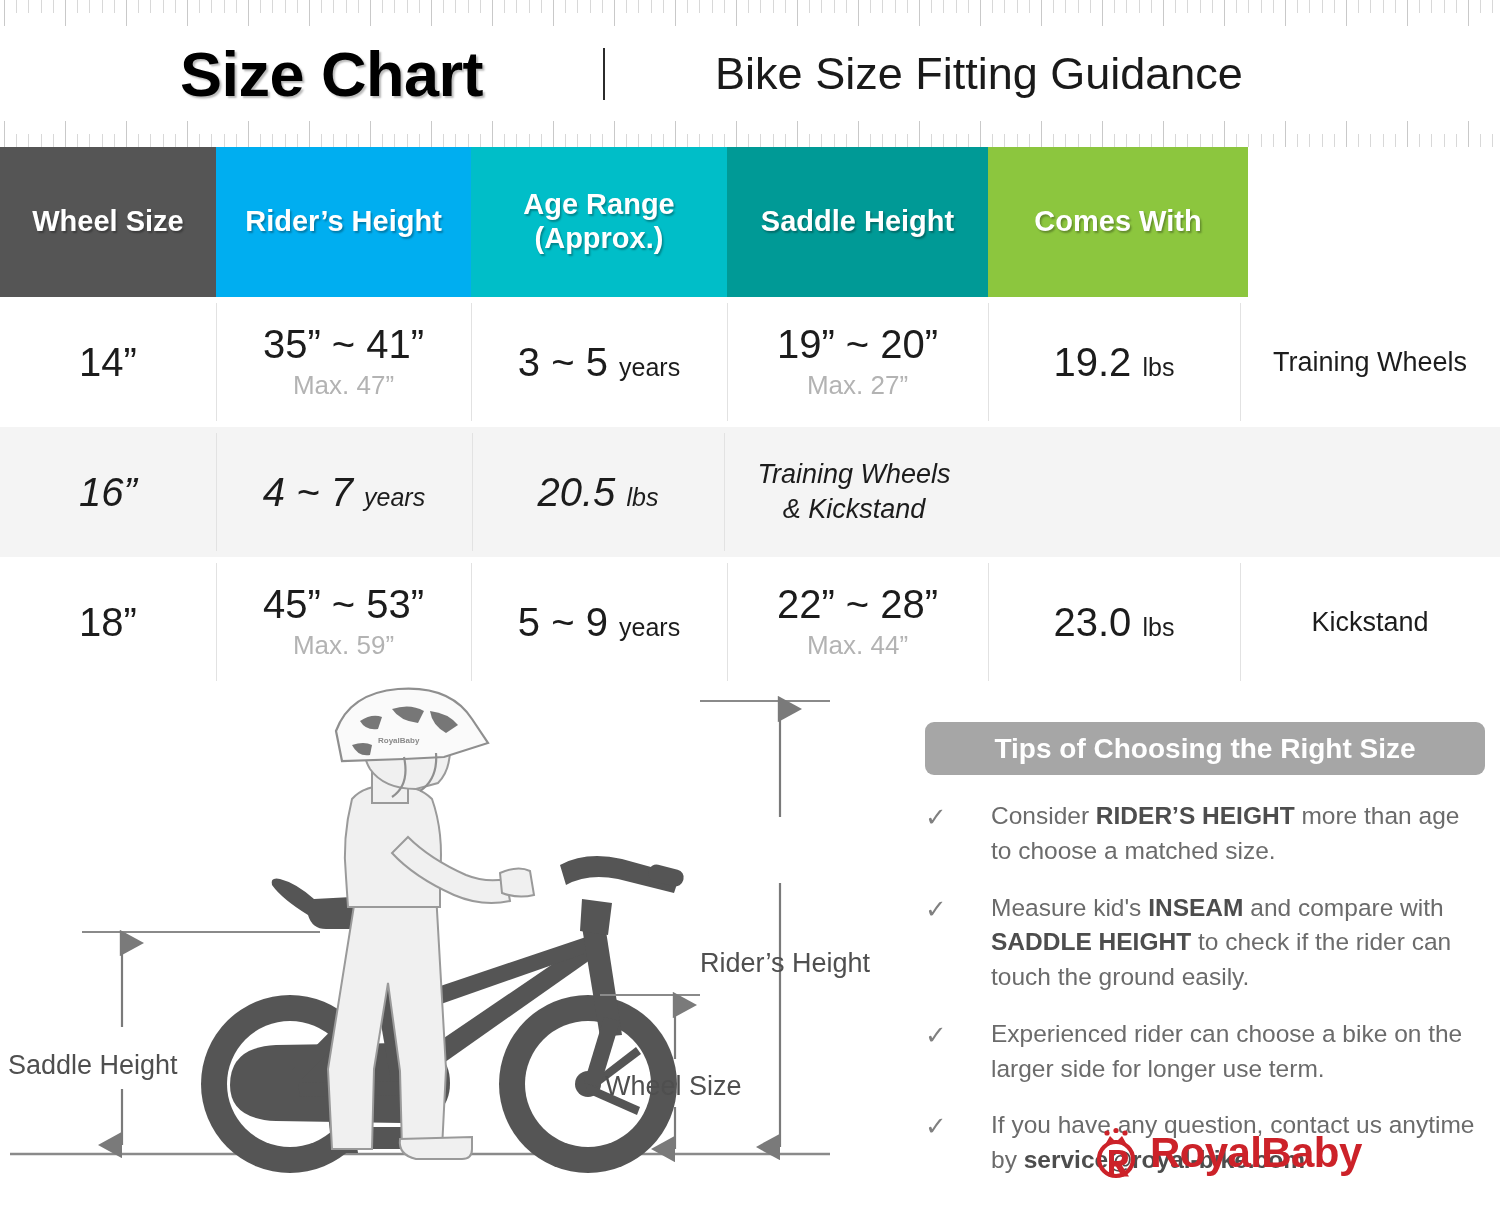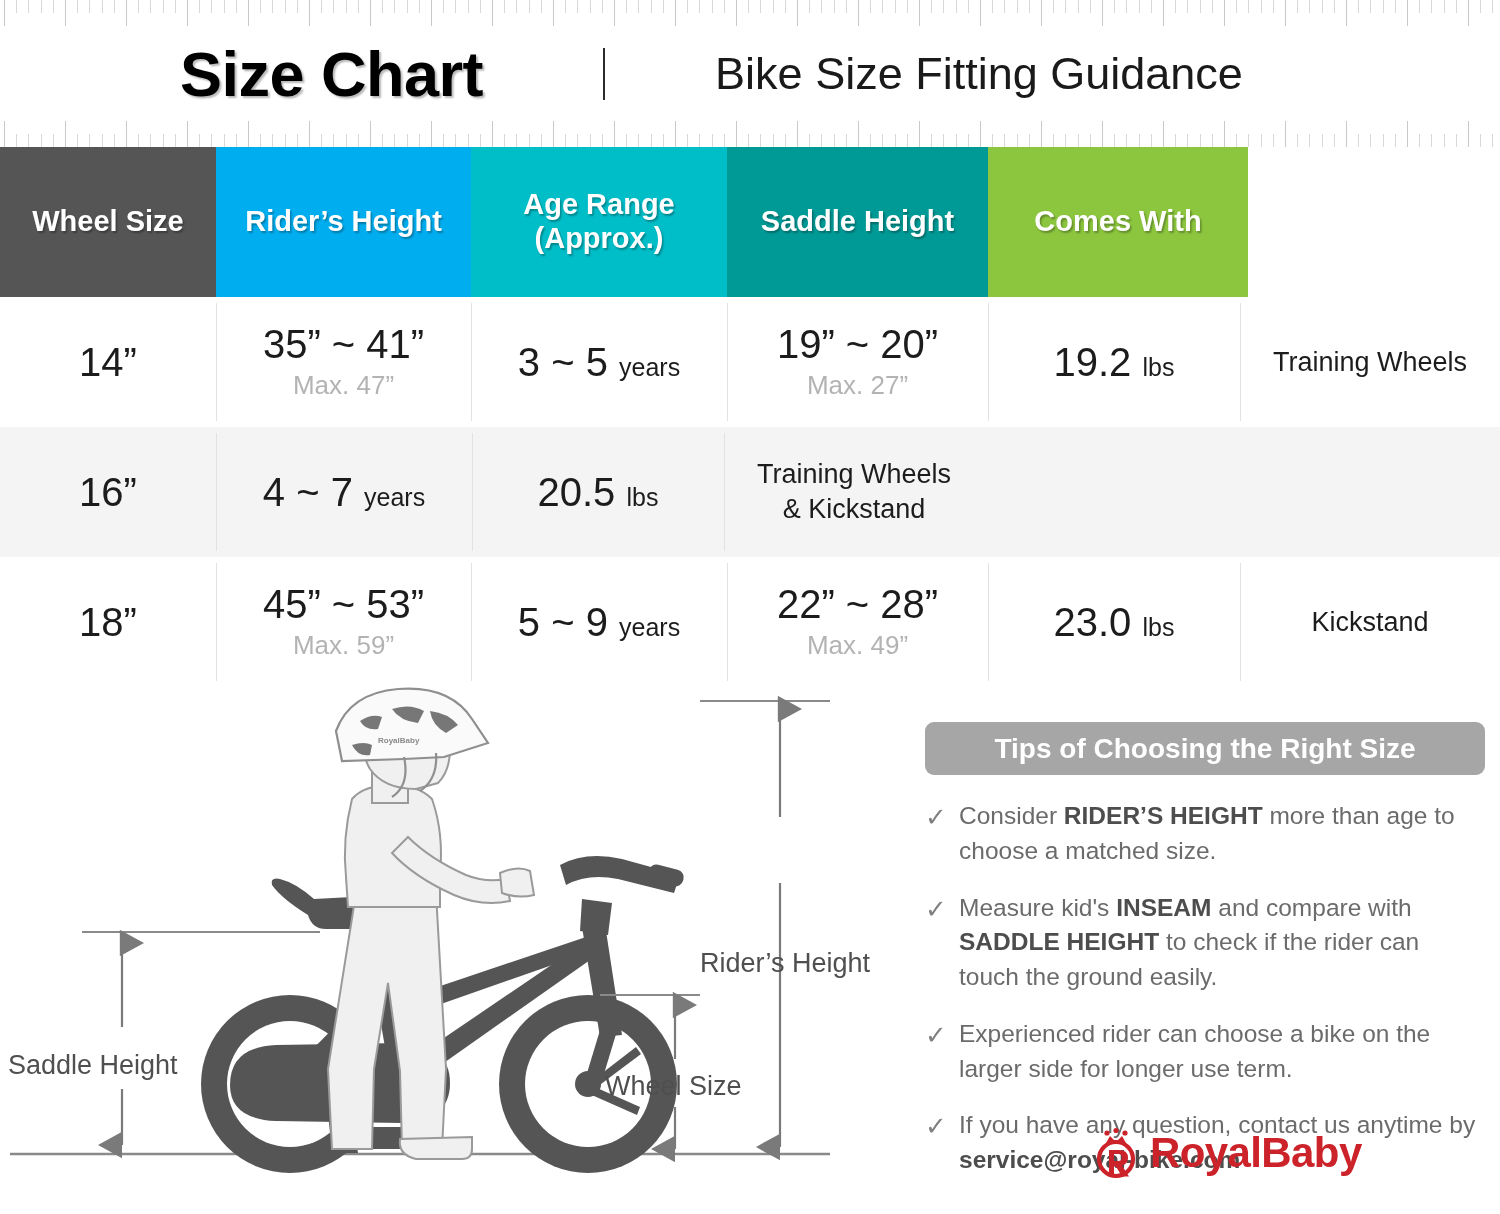--- a/index.html
+++ b/index.html
@@ -61,21 +61,21 @@
     text-shadow:1.5px 1.5px 2px rgba(0,0,0,0.30);
   }
   .col0 { width:216px; }
   .col1 { width:255px; }
   .col2 { width:256px; }
   .col3 { width:261px; }
   .col4 { width:252px; }
   .col5 { width:260px; }
 
   .trow { display:flex; height:130px; }
-  .trow.alt { background:#f4f4f4; }
+  .trow.alt { background:#f4f4f4;font-style:italic; }
   .td {
     display:flex; flex-direction:column;
     align-items:center; justify-content:center;
     position:relative;
     font-weight:300;
   }
   .td + .td::before {
     content:""; position:absolute; left:0; top:6px; bottom:6px;
     width:1px; background:#e2e2e2;
   }
@@ -119,20 +119,21 @@
     margin-bottom:22px;
   }
   .tip-check {
     width:34px; flex:0 0 34px;
     font-size:26px; color:#808080; line-height:1.42;
     text-align:left;
   }
   .tip-text {
     font-size:24.5px; color:#6b6b6b; line-height:1.42;
     flex:1;
+    margin-left:32px;
   }
   .tip-text b { color:#4d4d4d; font-weight:bold; }
 
   
   .logo {
     position:absolute; left:1090px; top:440px;
     display:flex; align-items:center;
   }
   .logo-text {
     font-size:42px; font-weight:bold; color:#cc2229;
@@ -472,21 +473,21 @@
     </div>
     <div class="td col1">
       <span class="val-main">45” ~ 53”</span>
       <span class="val-sub">Max. 59”</span>
     </div>
     <div class="td col2">
       <span class="val-main"><span>5 ~ 9</span> <span class="val-unit">years</span></span>
     </div>
     <div class="td col3">
       <span class="val-main">22” ~ 28”</span>
-      <span class="val-sub">Max. 49”</span>
+      <span class="val-sub">Max. 44”</span>
     </div>
     <div class="td col4">
       <span class="val-main"><span>23.0</span> <span class="val-unit">lbs</span></span>
     </div>
     <div class="td col5">
       <span class="val-text">Kickstand</span>
     </div>
   </div>
 
   <div class="table-bottom-rule"></div>

